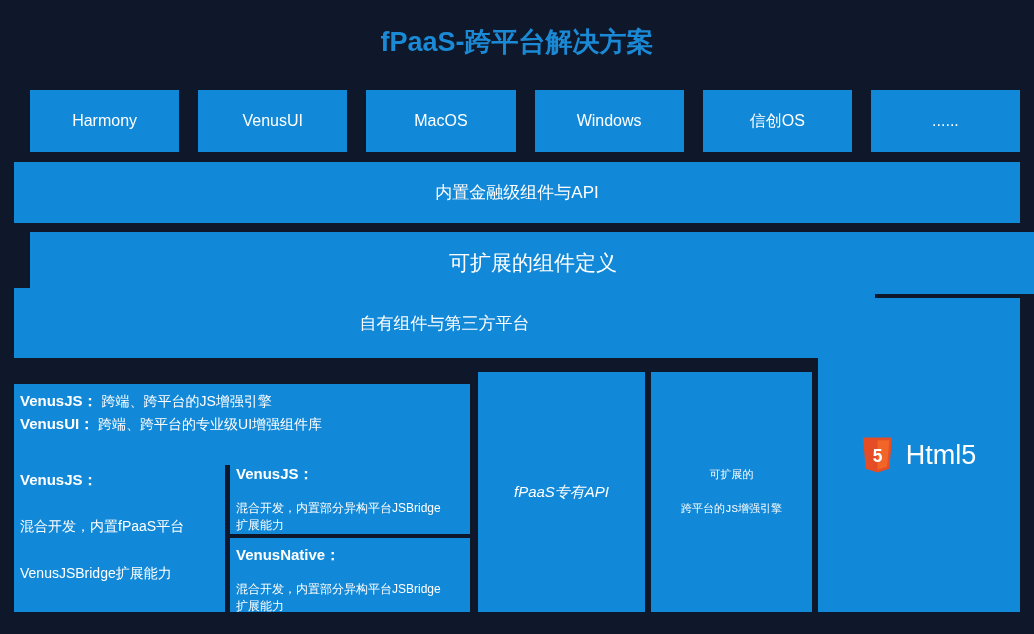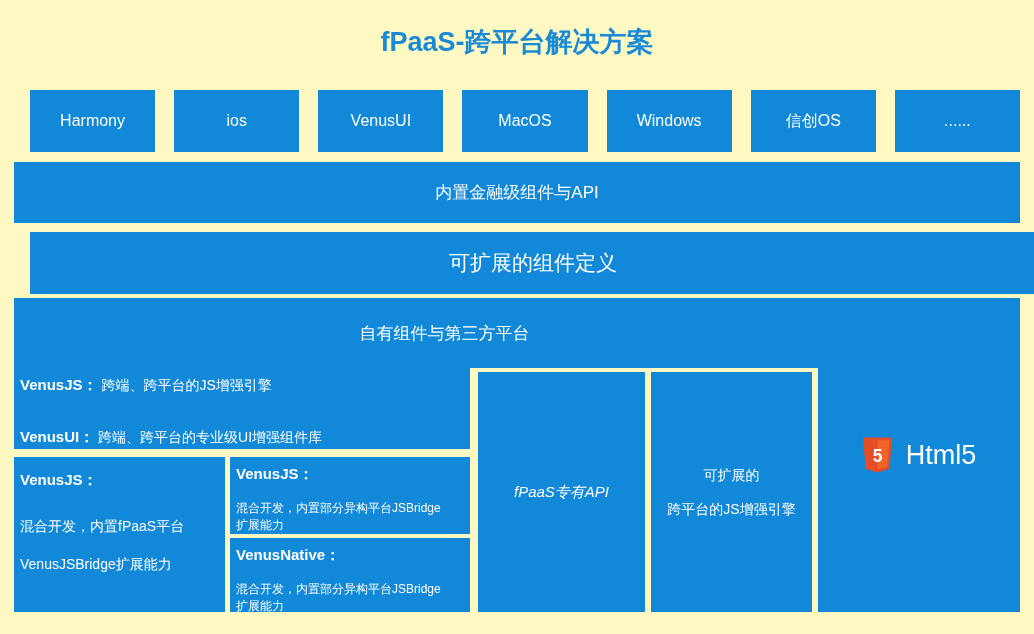--- a/index.html
+++ b/index.html
@@ -5,21 +5,21 @@
   * { margin: 0; padding: 0; box-sizing: border-box; }
   html, body { background: #ffffff; }
   body {
     font-family: "Liberation Sans", "DejaVu Sans", sans-serif;
     color: #ffffff;
   }
   .canvas {
     position: relative;
     width: 1034px;
     height: 634px;
-    background: #fef9c3;
+    background: #0f172a;
     overflow: hidden;
   }
   .title {
     position: absolute;
     left: 0; top: 24px;
     width: 100%;
     text-align: center;
     font-size: 27px;
     font-weight: bold;
     color: var(--title-blue, #1b8ad6);
@@ -46,47 +46,46 @@
     flex: 1;
     background: var(--box-blue, #1289d8);
     display: flex;
     align-items: center;
     justify-content: center;
     font-size: 16px;
     margin-left: 16px;
   }
   .bar-builtin    { left: 14px;  top: 162px; width: 1006px; height: 61px;  font-size: 17px; }
   .bar-extensible { left: 30px;  top: 232px; width: 1006px; height: 62px;  font-size: 21px; }
-  .bar-own        { left: 14px;  top: 298px; width: 861px;  height: 70px;  font-size: 17px; }
-  .box-engine     { left: 14px;  top: 368px; width: 456px;  height: 81px;  padding: 8px 8px 0 6px; font-size: 14px; }
-  .box-engine .line + .line { margin-top: 33px; }
+  .bar-own        { left: 14px;  top: 288px; width: 861px;  height: 70px;  font-size: 17px; }
+  .box-engine     { left: 14px;  top: 384px; width: 456px;  height: 81px;  padding: 8px 8px 0 6px; font-size: 14px; }
+  .box-engine .line + .line { margin-top: 4px; }
   .box-fpaas-api  { left: 478px; top: 372px; width: 167px;  height: 240px; font-size: 15px; font-style: italic; }
-  .box-third     { left: 651px; top: 372px; width: 161px;  height: 240px; font-size: 14px; line-height: 34px; }
+  .box-third     { left: 651px; top: 372px; width: 161px;  height: 240px; font-size: 11px; line-height: 34px; font-family: Liberation Mono, monospace; }
   .box-platform   { left: 14px;  top: 457px; width: 211px;  height: 155px; padding: 14px 6px 0 6px; font-size: 14px; overflow: hidden; }
-  .box-platform .body-line { margin-top: 20px; }
+  .box-platform .body-line { margin-top: 29px; }
   .box-platform .body-line.first { margin-top: 28px; }
   .box-hybrid     { left: 230px; top: 457px; width: 240px;  height: 77px;  padding: 8px 6px 0 6px; overflow: hidden; }
   .box-native     { left: 230px; top: 538px; width: 240px;  height: 74px;  padding: 8px 6px 0 6px; overflow: hidden; }
   .sub-heading { font-size: 15px; font-weight: bold; }
   .sub-small   { font-size: 12px; line-height: 17px; margin-top: 16px; }
   .lbl { font-weight: bold; font-size: 15px; }
   .box-html5      { left: 818px; top: 298px; width: 202px;  height: 314px; gap: 13px; }
   .html5-label { font-size: 27px; }
   .html5-logo { display: block; }
 </style>
 </head>
 <body>
 
 <div class="canvas">
 
   <div class="title">fPaaS-跨平台解决方案</div>
 
   <div class="row-platforms">
     <div class="platform">Harmony</div>
-    <div class="platform">ios</div>
     <div class="platform">VenusUI</div>
     <div class="platform">MacOS</div>
     <div class="platform">Windows</div>
     <div class="platform">信创OS</div>
     <div class="platform">......</div>
   </div>
 
   <div class="bluebox center bar-builtin">内置金融级组件与API</div>
 
   <div class="bluebox center bar-extensible">可扩展的组件定义</div>

